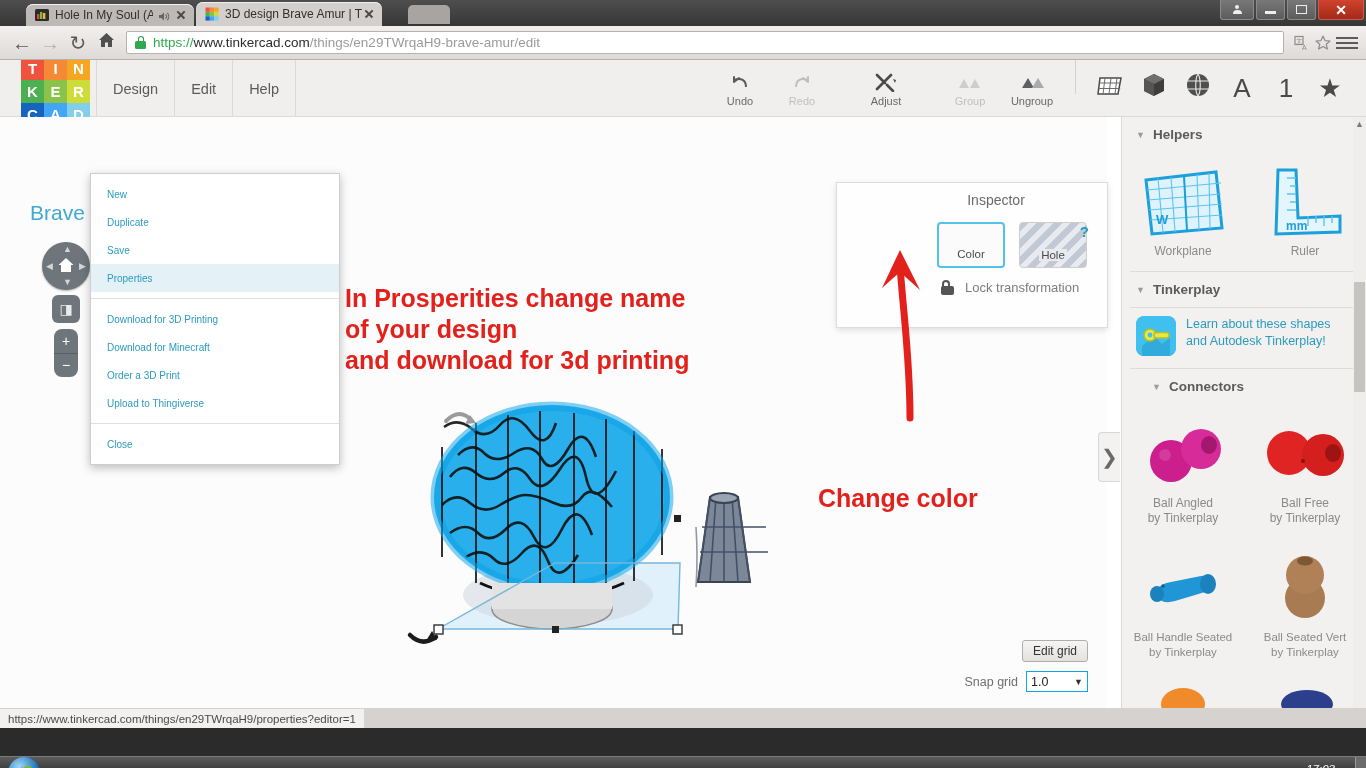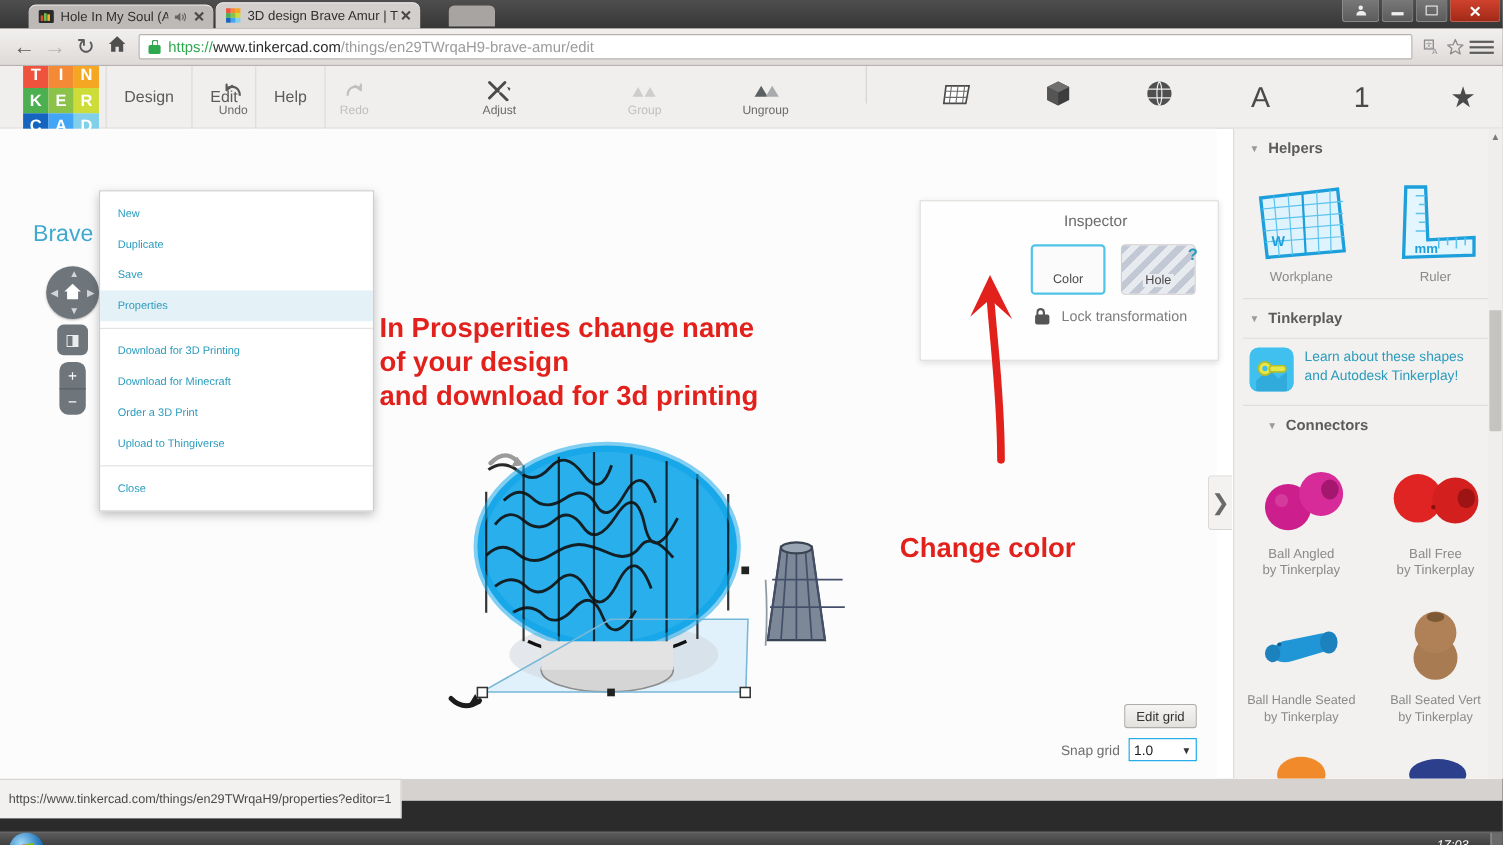--- a/index.html
+++ b/index.html
@@ -102,21 +102,21 @@
     display:flex; align-items:center; justify-content:center;
     color:#fff; font-weight:bold; font-size:15px; font-family:"Liberation Sans",sans-serif;
   }
   #tc-menubar { position:absolute; left:96px; top:0; height:57px; display:flex; align-items:center; }
   .tc-menu {
     height:57px; display:flex; align-items:center; padding:0 16px;
     font-size:14.5px; color:#5b5b5b; border-right:1px solid #dcdad7; cursor:pointer;
   }
   .tc-menu:first-child { border-left:1px solid #dcdad7; }
 
-  #tc-tools { position:absolute; right:14px; top:0; height:57px; display:flex; align-items:flex-start;gap:48px; }
+  #tc-tools { position:absolute; right:14px; top:0; height:57px; display:flex; align-items:flex-start; }
   .tool {
     width:62px; height:57px; display:flex; flex-direction:column;
     align-items:center; justify-content:center; cursor:pointer; gap:2px;
   }
   .tool .ticon { font-size:20px; color:#5b5b5b; line-height:20px; height:22px; display:flex;align-items:center;}
   .tool .tlabel { font-size:11px; color:#6a6a6a; }
   .tool.disabled .ticon, .tool.disabled .tlabel { color:#c0bfbd; }
   .tool-sep { width:1px; height:34px; background:#d3d1ce; margin:0 12px; }
   .tool-plain { width:44px; height:57px; display:flex; align-items:center; justify-content:center; cursor:pointer;}
   .tool-plain .ticon { font-size:26px; color:#4a4a4a; }
@@ -249,21 +249,21 @@
   .shape-art { width:96px; height:84px; display:flex; align-items:center; justify-content:center; }
   #tinkerplay-row { display:flex; align-items:flex-start; gap:10px; padding:8px 12px 12px 14px; }
   #tp-icon { width:40px; height:40px; border-radius:8px; background:linear-gradient(#4fc8ef,#1ea7dd); flex:0 0 40px; position:relative; overflow:hidden;}
   #tp-link { font-size:12.5px; color:#2b9bbd; line-height:17px; cursor:pointer; }
   #sb-scrollbar { position:absolute; right:0; top:0; width:13px; height:591px; background:#efeeec; }
   #sb-thumb { position:absolute; right:1px; top:165px; width:11px; height:110px; background:#c6c4c1; border-radius:1px; }
   #sb-uparrow { position:absolute; right:1px; top:2px; width:11px; text-align:center; font-size:9px; color:#7a7a7a; }
 
   
   #statusbar {
-    position:absolute; left:0; top:708px; height:36px; max-width:470px;
+    position:absolute; left:0; top:708px; height:20px; max-width:470px;
     background:#f2f1ef; border:1px solid #d5d3d0; border-left:none; border-bottom:none;
     display:flex; align-items:center; padding:0 8px;
     font-size:11.5px; color:#4a4a4a;
   }
 
   
   #taskbar {
     position:absolute; left:0; top:756px; width:1366px; height:40px;
     background:linear-gradient(#5c5c5c,#3e3e3e 30%,#2e2e2e);
     border-top:1px solid #7a7a7a; display:flex; align-items:flex-start;flex-direction:column;

